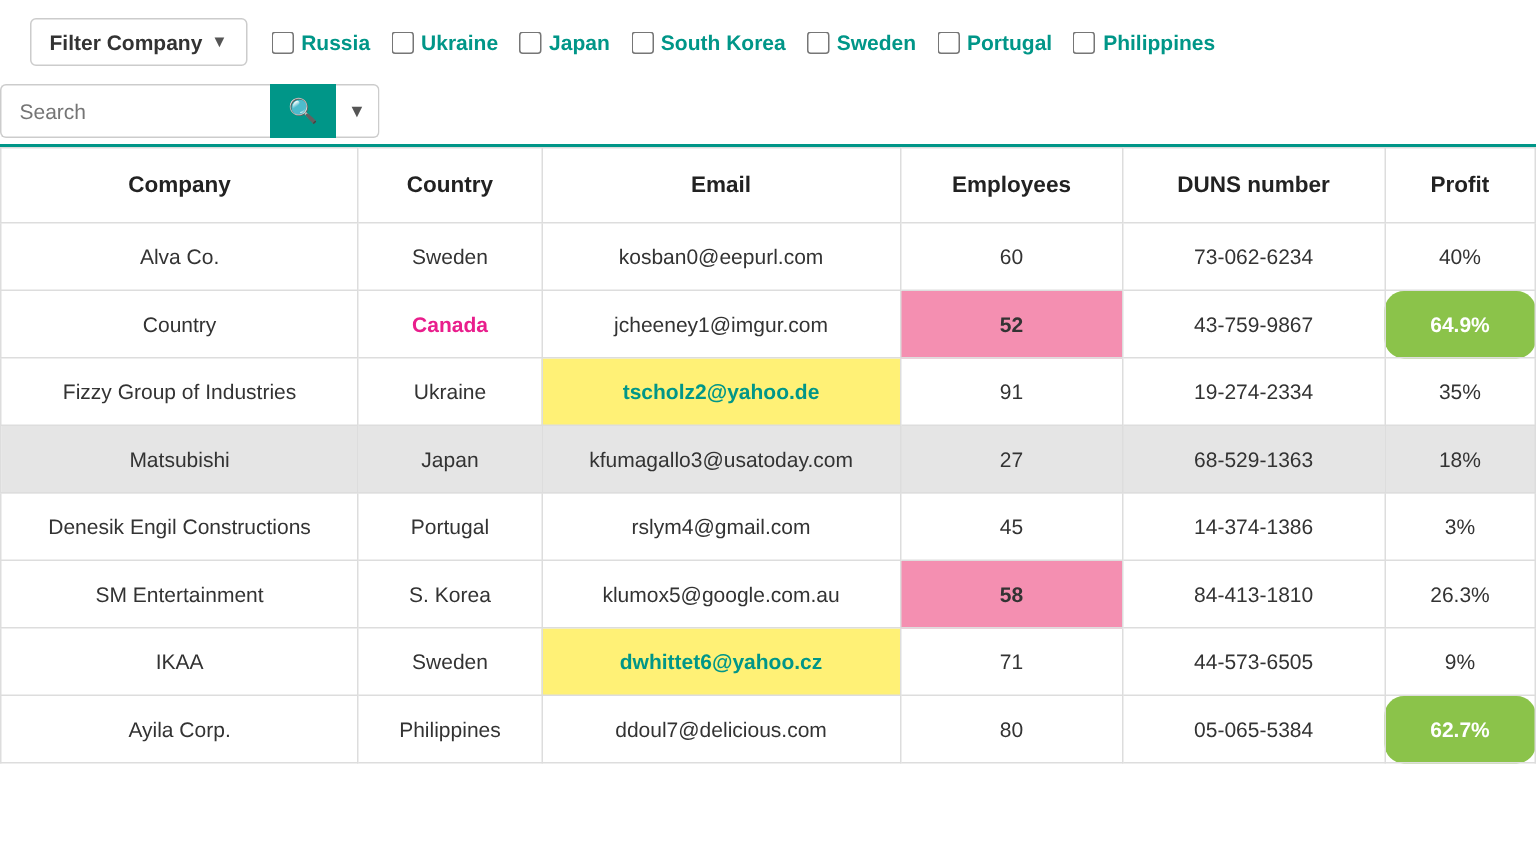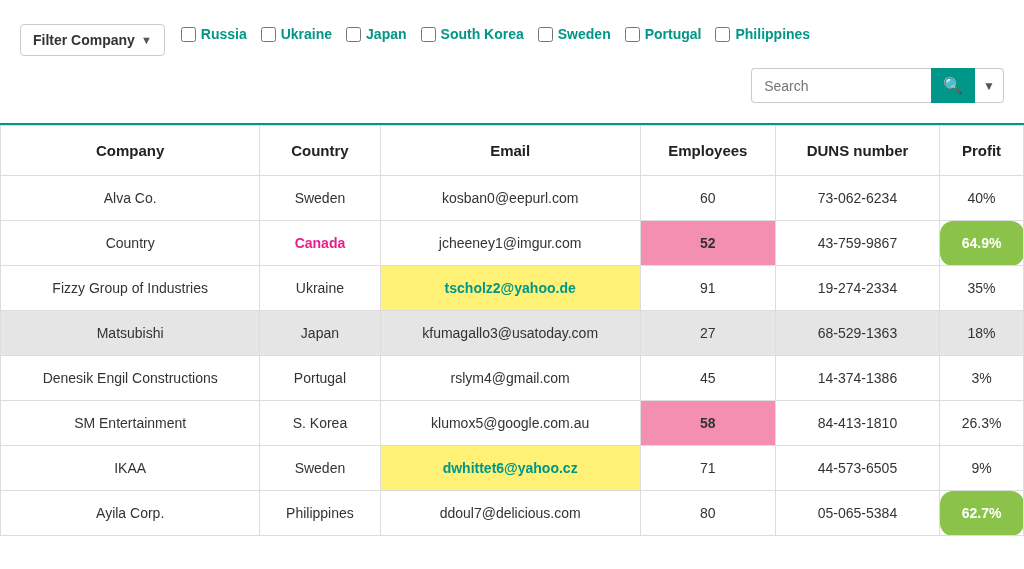--- a/index.html
+++ b/index.html
@@ -24,21 +24,20 @@
       align-items: center;
       gap: 6px;
       border: 1.5px solid #ccc;
       border-radius: 4px;
       padding: 7px 12px;
       font-size: 14px;
       font-weight: 600;
       background: #fff;
       cursor: pointer;
       color: #333;
-      margin-top: 12px;
     }
 
     .filter-company-btn .chevron {
       font-size: 11px;
       color: #555;
     }
 
     .country-filters {
       display: flex;
       align-items: center;
@@ -65,24 +64,22 @@
     .country-filter-item.russia { color: #009688; }
     .country-filter-item.ukraine { color: #009688; }
     .country-filter-item.japan { color: #009688; }
     .country-filter-item.south-korea { color: #009688; }
     .country-filter-item.sweden { color: #009688; }
     .country-filter-item.portugal { color: #009688; }
     .country-filter-item.philippines { color: #009688; }
 
     .search-bar-wrapper {
       display: flex;
-      justify-content: flex-end;
       padding-right: 20px;
-      padding-bottom: 20px;
-      margin-left: 44px;
+      padding-bottom: 4px;
     }
 
     .search-input {
       border: 1.5px solid #ccc;
       border-right: none;
       border-radius: 4px 0 0 4px;
       padding: 8px 12px;
       font-size: 14px;
       width: 180px;
       outline: none;
@@ -120,21 +117,21 @@
     table {
       width: 100%;
       border-collapse: collapse;
     }
 
     thead tr {
       background: #fff;
     }
 
     thead th {
-      padding: 16px 12px;
+      padding: 16px 22px;
       text-align: center;
       font-size: 15px;
       font-weight: 700;
       border: 1px solid #ddd;
       color: #222;
     }
 
     tbody tr {
       border-bottom: 1px solid #ddd;
     }

